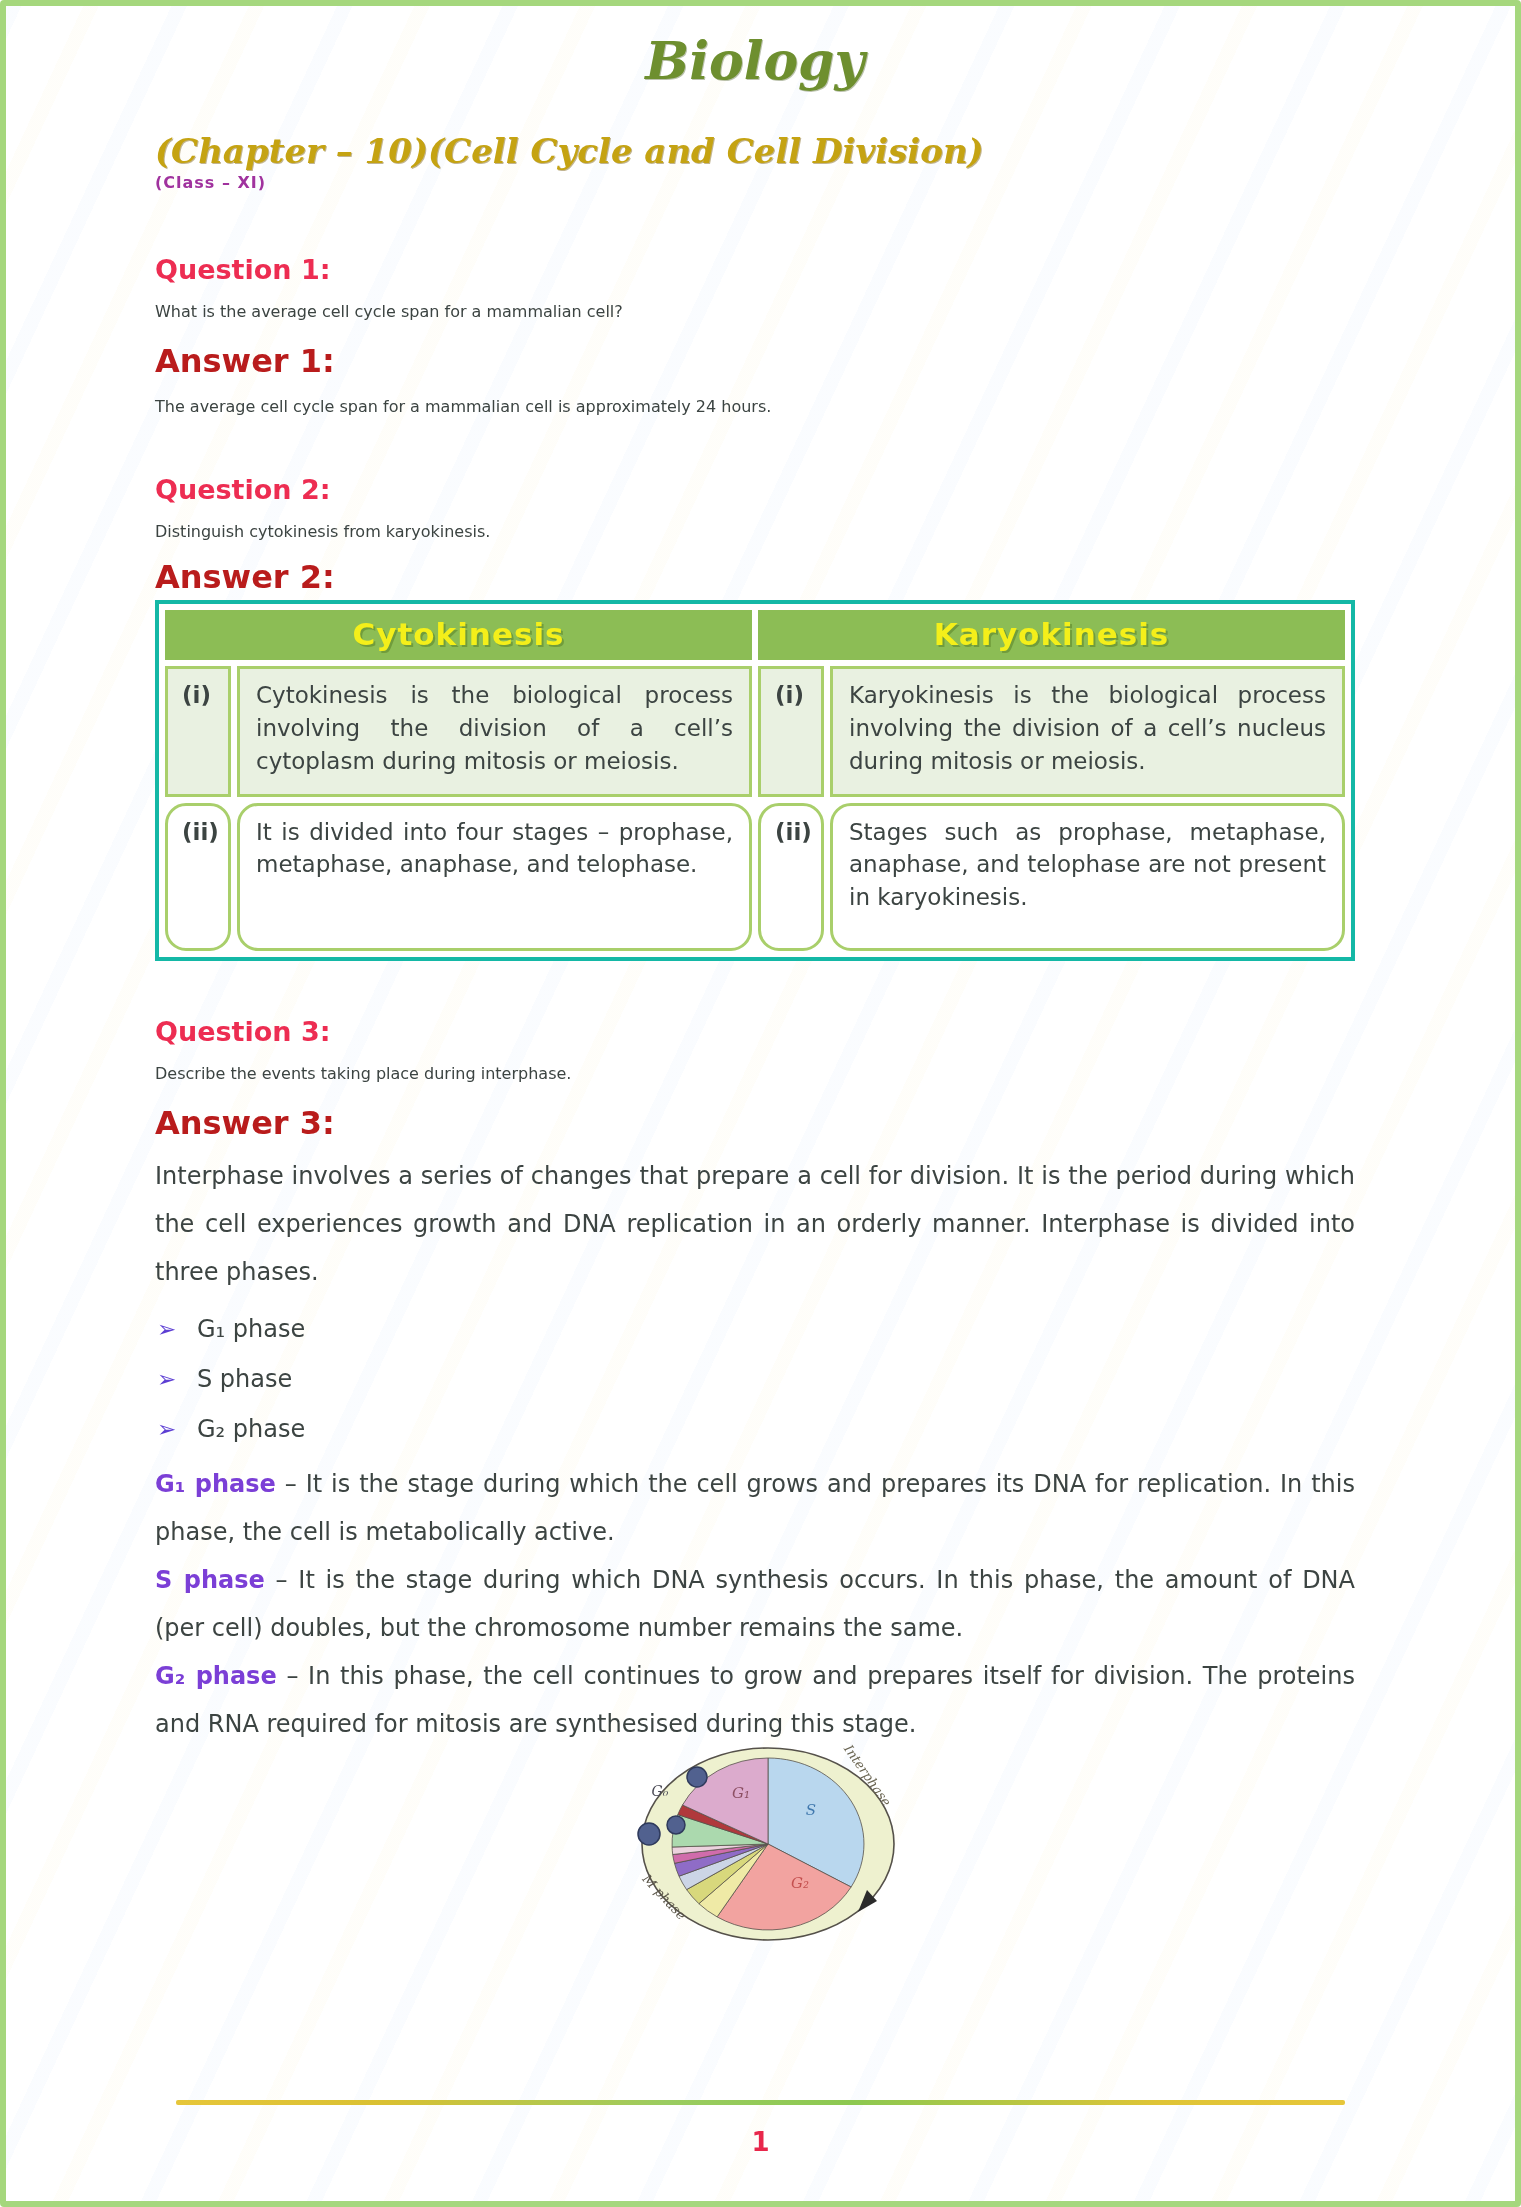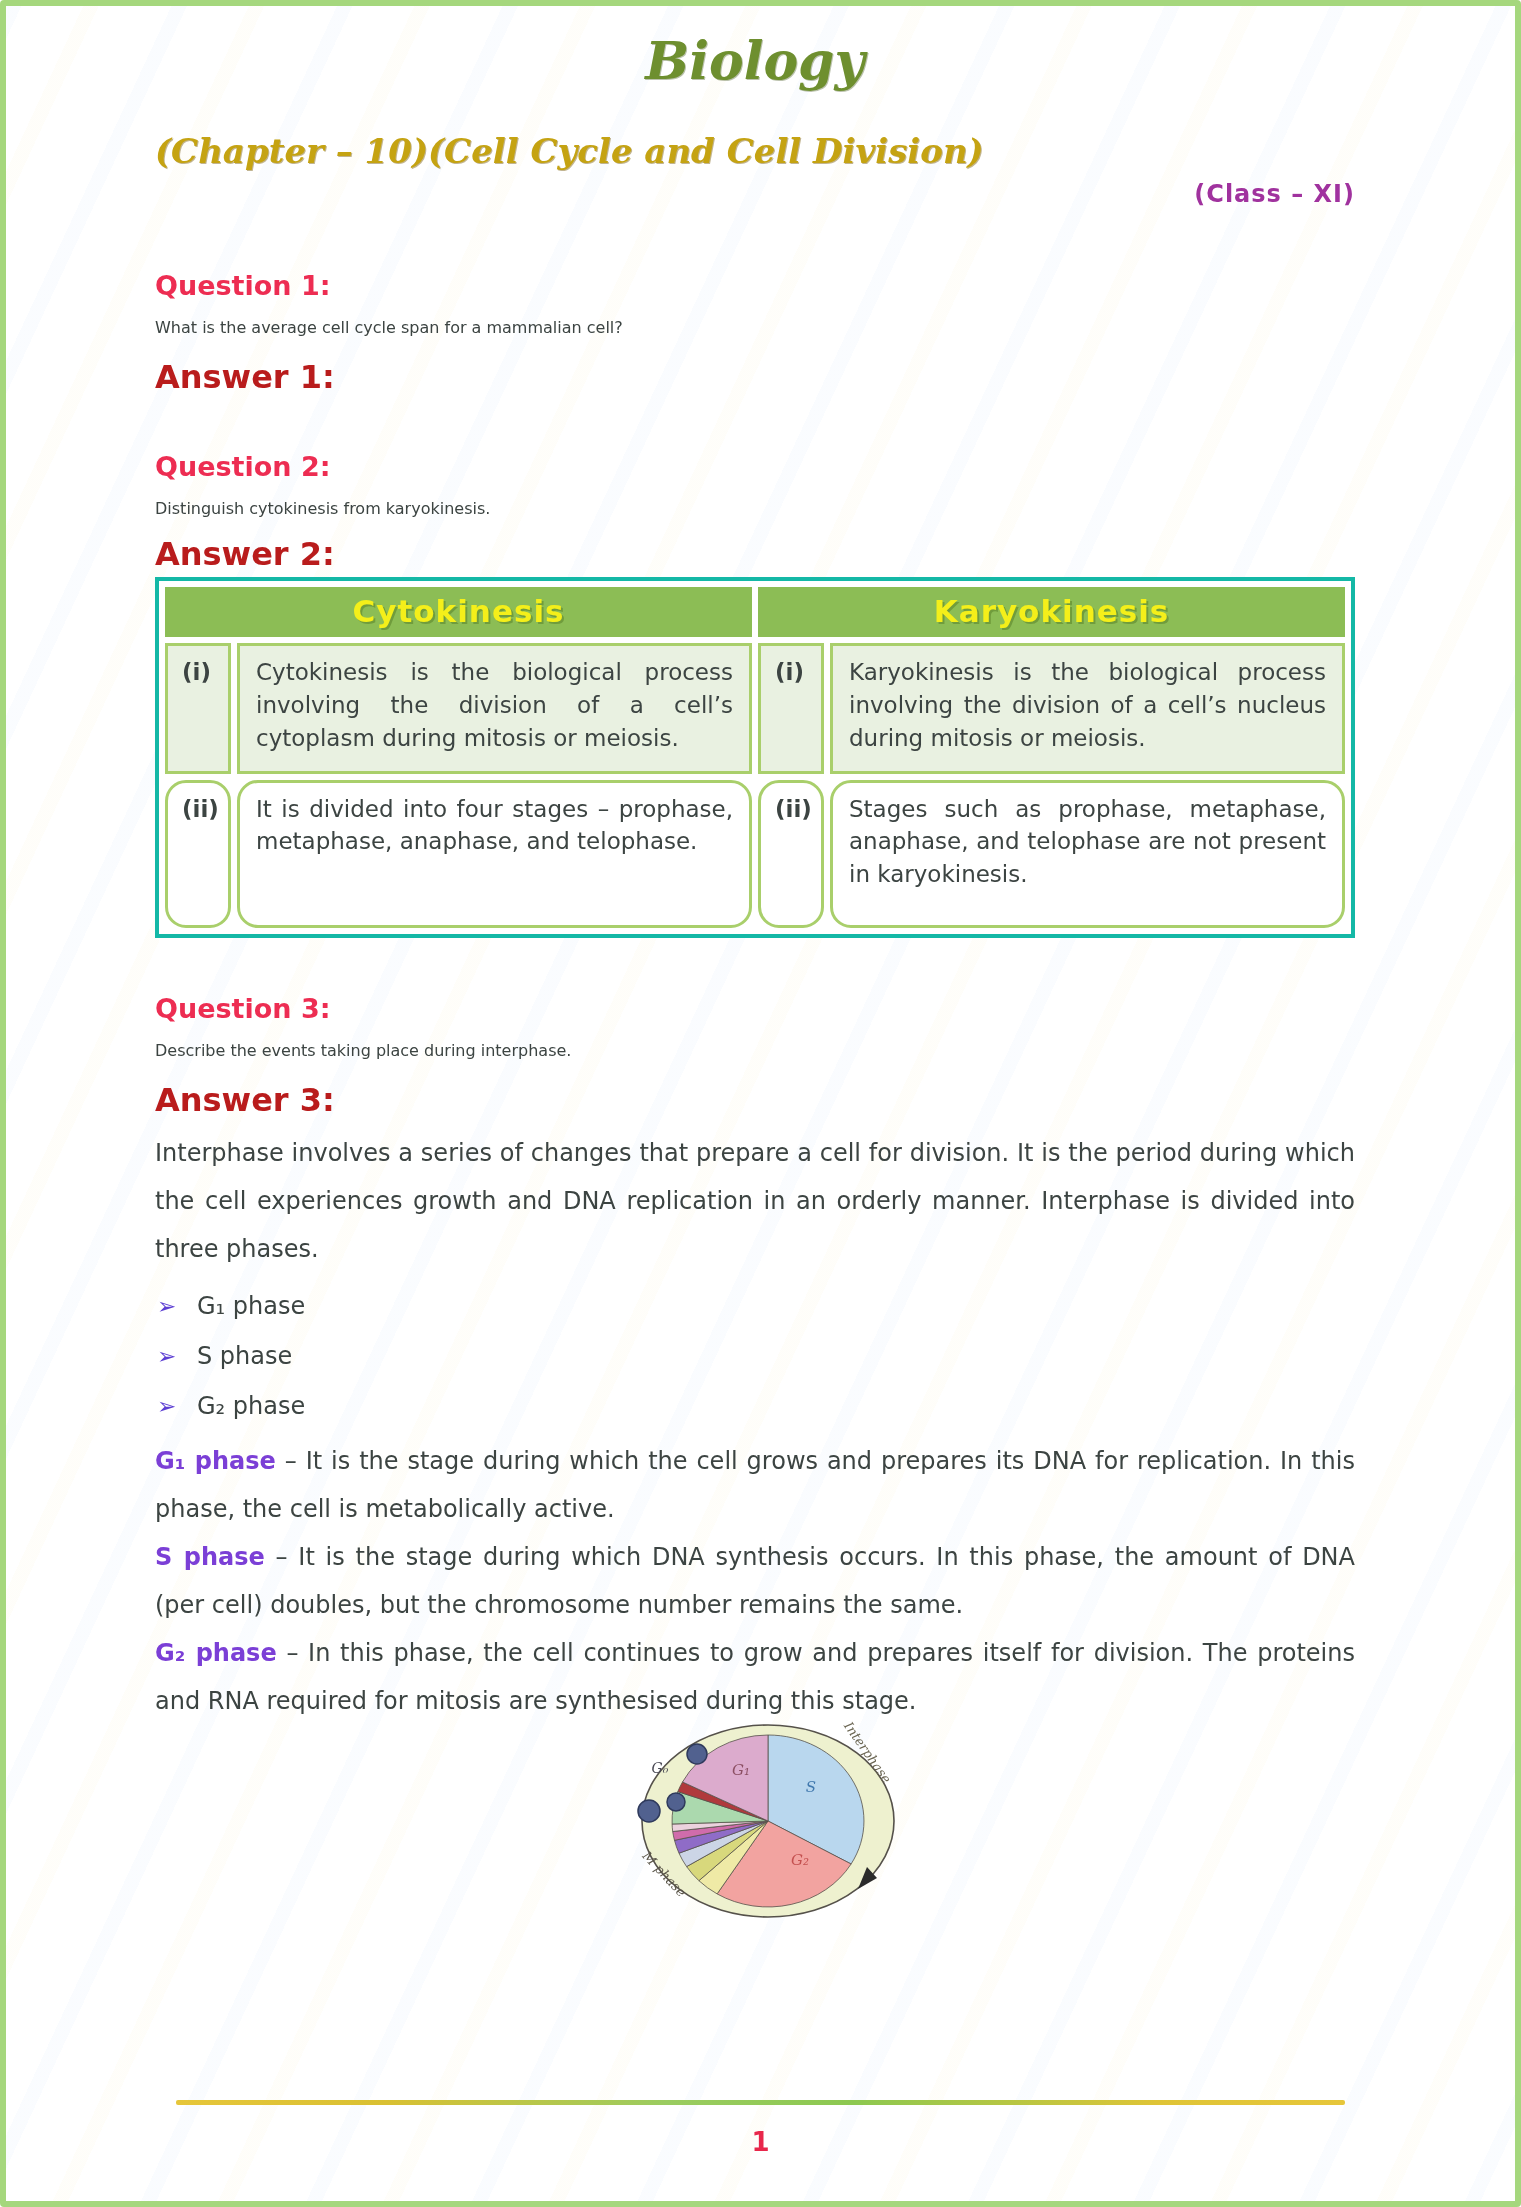--- a/index.html
+++ b/index.html
@@ -27,22 +27,22 @@
     font-style:italic;font-weight:bold;font-size:52px;line-height:1.1;
     color:#6e8f2f;text-shadow:1px 1px 0 rgba(60,80,20,0.35);
   }
   .doc-subtitle{
     margin:42px 0 0 0;
     font-family:"DejaVu Serif","Liberation Serif",serif;
     font-style:italic;font-weight:bold;font-size:34px;line-height:1.2;
     color:#c5a312;text-shadow:1px 1px 0 rgba(120,90,10,0.45);
   }
   .doc-class{
-    margin:8px 0 0 0;text-align:right;
-    font-weight:bold;font-size:24px;color:#a0329e;letter-spacing:1px;
+    margin:1px 0 0 0;text-align:left;
+    font-weight:bold;font-size:16px;color:#a0329e;letter-spacing:1px;
   }
   .q-label{margin:62px 0 0 0;font-size:27px;font-weight:bold;color:#ed2d52;}
   .q-label.tight{margin-top:55px;}
   .a-label{margin:18px 0 0 0;font-size:32px;font-weight:bold;color:#b91c1c;}
   .body-line{margin:15px 0 0 0;font-size:16px;line-height:1.5;color:#3c4442;}
   .para{margin:10px 0 0 0;font-size:24px;line-height:2.0;color:#3c4442;text-align:justify;}
   .qa-table{
     margin:4px 0 0 0;
     border:4px solid #14b8a6;
     background:#ffffff;
@@ -86,20 +86,21 @@
 <div class="page">
   <div class="content">
 
     <h1 class="doc-title">Biology</h1>
     <h2 class="doc-subtitle">(Chapter – 10)(Cell Cycle and Cell Division)</h2>
     <div class="doc-class">(Class – XI)</div>
 
     <div class="q-label">Question 1:</div>
     <p class="body-line">What is the average cell cycle span for a mammalian cell?</p>
     <div class="a-label">Answer 1:</div>
+    <p class="body-line">The average cell cycle span for a mammalian cell is approximately 24 hours.</p>
 
     <div class="q-label tight">Question 2:</div>
     <p class="body-line">Distinguish cytokinesis from karyokinesis.</p>
     <div class="a-label" style="margin-top:14px;">Answer 2:</div>
 
     <div class="qa-table">
       <table class="cmp">
         <colgroup>
             <col class="c-num">
             <col>

